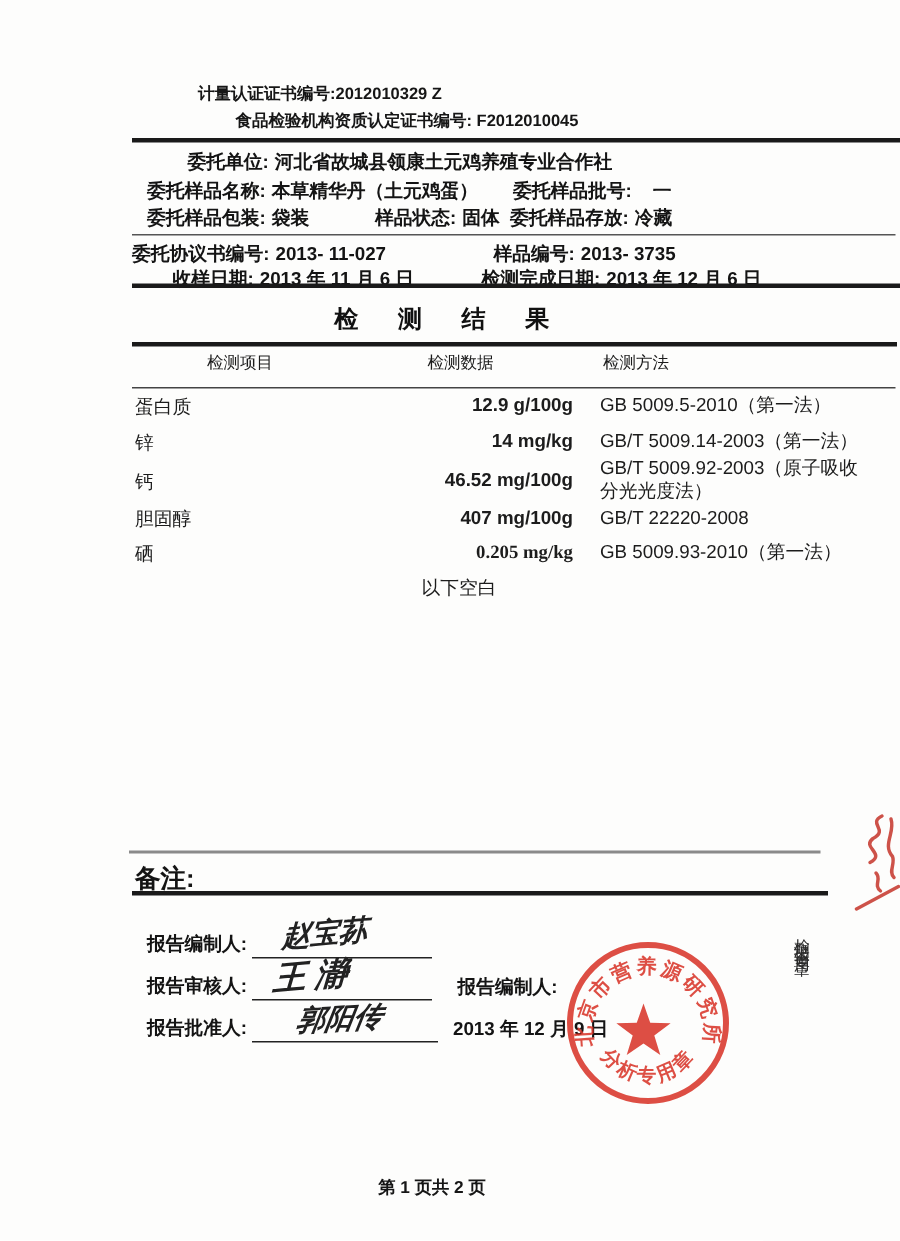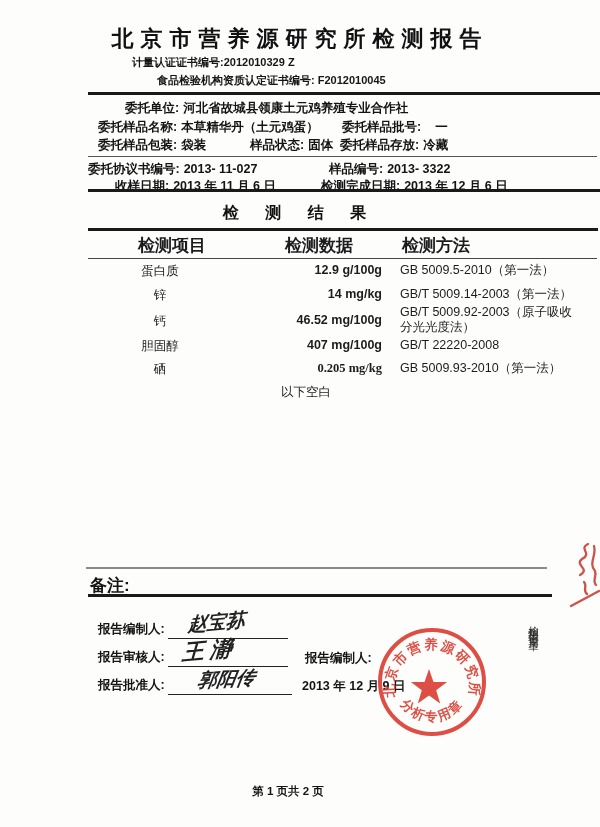--- a/index.html
+++ b/index.html
@@ -13,23 +13,23 @@
     left:0;right:0;top:24px;text-align:center;
     font-size:22px;font-weight:bold;letter-spacing:7px;color:#111;
   }
   .cert{font-size:11px;font-weight:bold;color:#161616;}
   .field{font-size:12.5px;font-weight:bold;color:#141414;}
   .field .lbl{margin-right:4px;}
   .results-title{
     left:0;right:0;top:203px;text-align:center;
     font-size:16px;font-weight:bold;letter-spacing:11px;color:#111;
   }
-  .th{font-size:17px;color:#1c1c1c;font-weight:bold;}
+  .th{font-size:11px;color:#1c1c1c;}
   .cell{position:absolute;font-size:12.5px;color:#1c1c1c;}
-  .item-cell{left:90px;width:140px;text-align:center;}
+  .item-cell{left:90px;width:140px;}
   .value-cell{left:230px;width:152px;text-align:right;font-weight:600;}
   .method-cell{left:400px;width:178px;white-space:normal;line-height:15px;}
   .sig{
     font-size:19px;font-weight:bold;font-style:italic;color:#222;
     transform:rotate(-5deg) skewX(-8deg);transform-origin:left center;
   }
   .sigline{position:absolute;height:1.2px;background:#222;}
   .side-note{
     position:absolute;left:527px;top:617px;
     writing-mode:vertical-rl;font-size:10.5px;letter-spacing:2.5px;color:#2a2a2a;
@@ -38,21 +38,20 @@
   .footer{
     left:0;right:0;top:784px;text-align:center;
     font-size:11.5px;font-weight:bold;color:#161616;margin-left:-24px;
   }
 </style>
 </head>
 <body>
 
 <div class="page">
 
-  <div class="abs title">北京市营养源研究所检测报告</div>
   <div class="abs cert" style="left:132px;top:55px;">计量认证证书编号:2012010329 Z</div>
   <div class="abs cert" style="left:157px;top:73px;">食品检验机构资质认定证书编号: F2012010045</div>
   <div class="hline" style="left:88px;top:92px;width:512px;height:2.5px;"></div>
 
   <div class="abs field" style="left:125px;top:100px;">
     <span class="lbl">委托单位:</span><span>河北省故城县领康土元鸡养殖专业合作社</span>
   </div>
   <div class="abs field" style="left:98px;top:119px;">
     <span class="lbl">委托样品名称:</span><span>本草精华丹（土元鸡蛋）</span>
   </div>
@@ -66,21 +65,21 @@
     <span class="lbl">样品状态:</span><span>固体</span>
   </div>
   <div class="abs field" style="left:340px;top:137px;">
     <span class="lbl">委托样品存放:</span><span>冷藏</span>
   </div>
   <div class="hline" style="left:88px;top:156px;width:509px;height:1px;background:#555;"></div>
   <div class="abs field" style="left:88px;top:161px;">
     <span class="lbl">委托协议书编号:</span><span>2013- 11-027</span>
   </div>
   <div class="abs field" style="left:329px;top:161px;">
-    <span class="lbl">样品编号:</span><span>2013- 3322</span>
+    <span class="lbl">样品编号:</span><span>2013- 3735</span>
   </div>
   <div class="abs field" style="left:115px;top:178px;">
     <span class="lbl">收样日期:</span><span>2013 年 11 月 6 日</span>
   </div>
   <div class="abs field" style="left:321px;top:178px;">
     <span class="lbl">检测完成日期:</span><span>2013 年 12 月 6 日</span>
   </div>
   <div class="hline" style="left:88px;top:189px;width:512px;height:2.5px;"></div>
 
   <div class="abs results-title">检 测 结 果</div>

